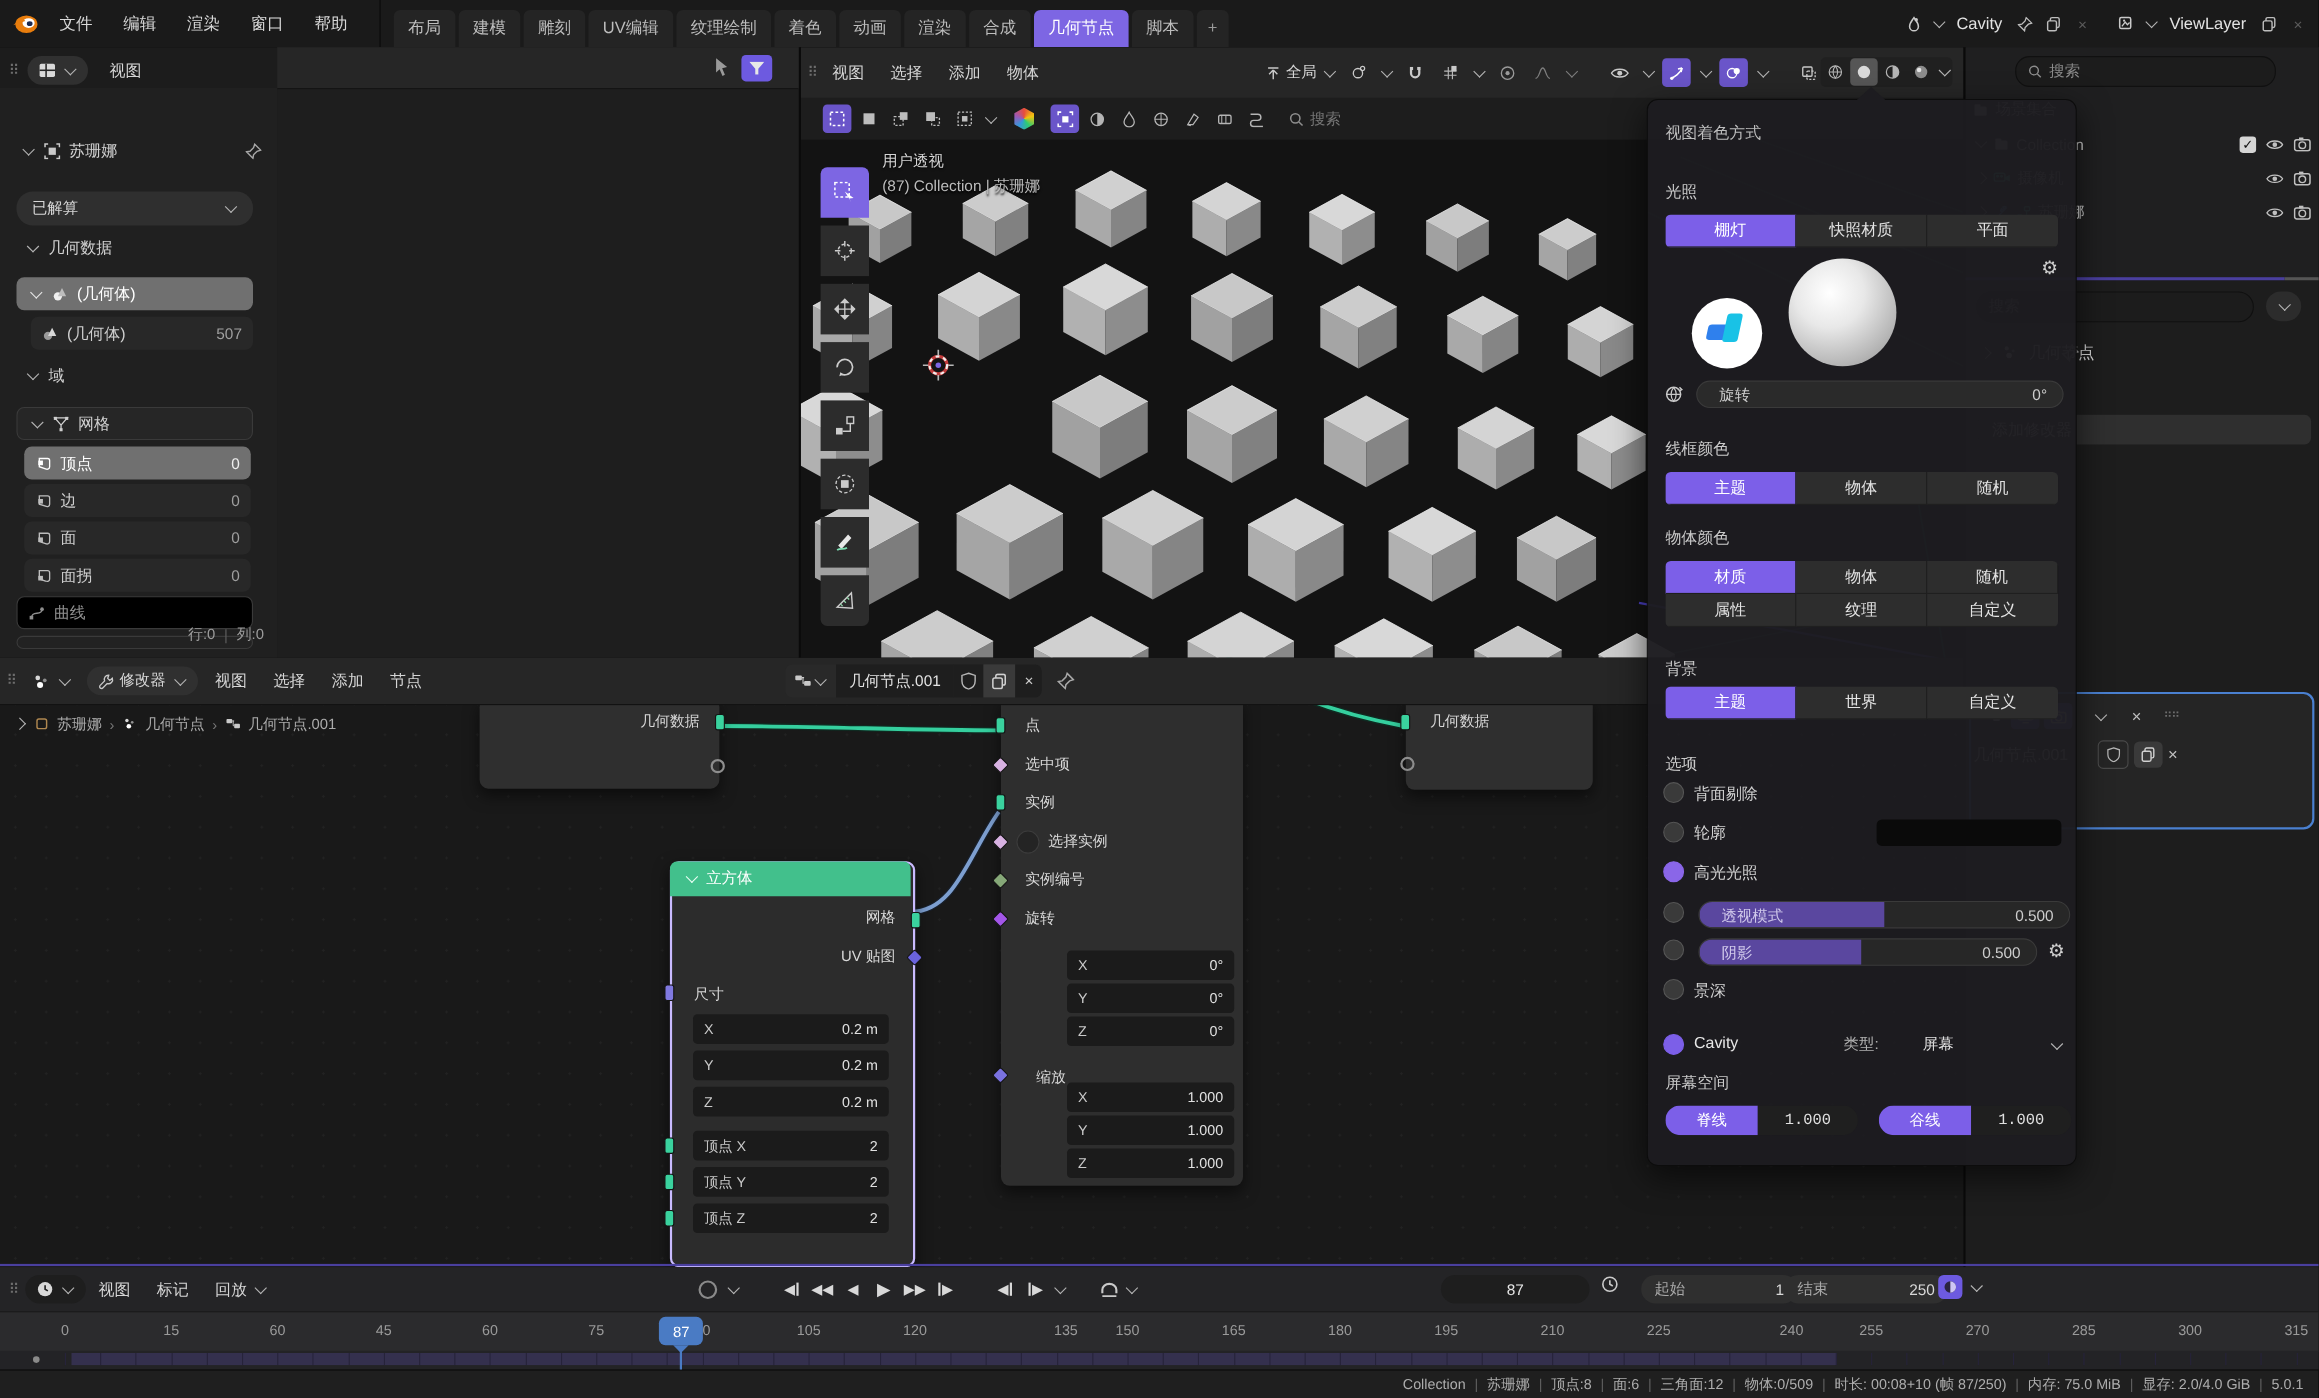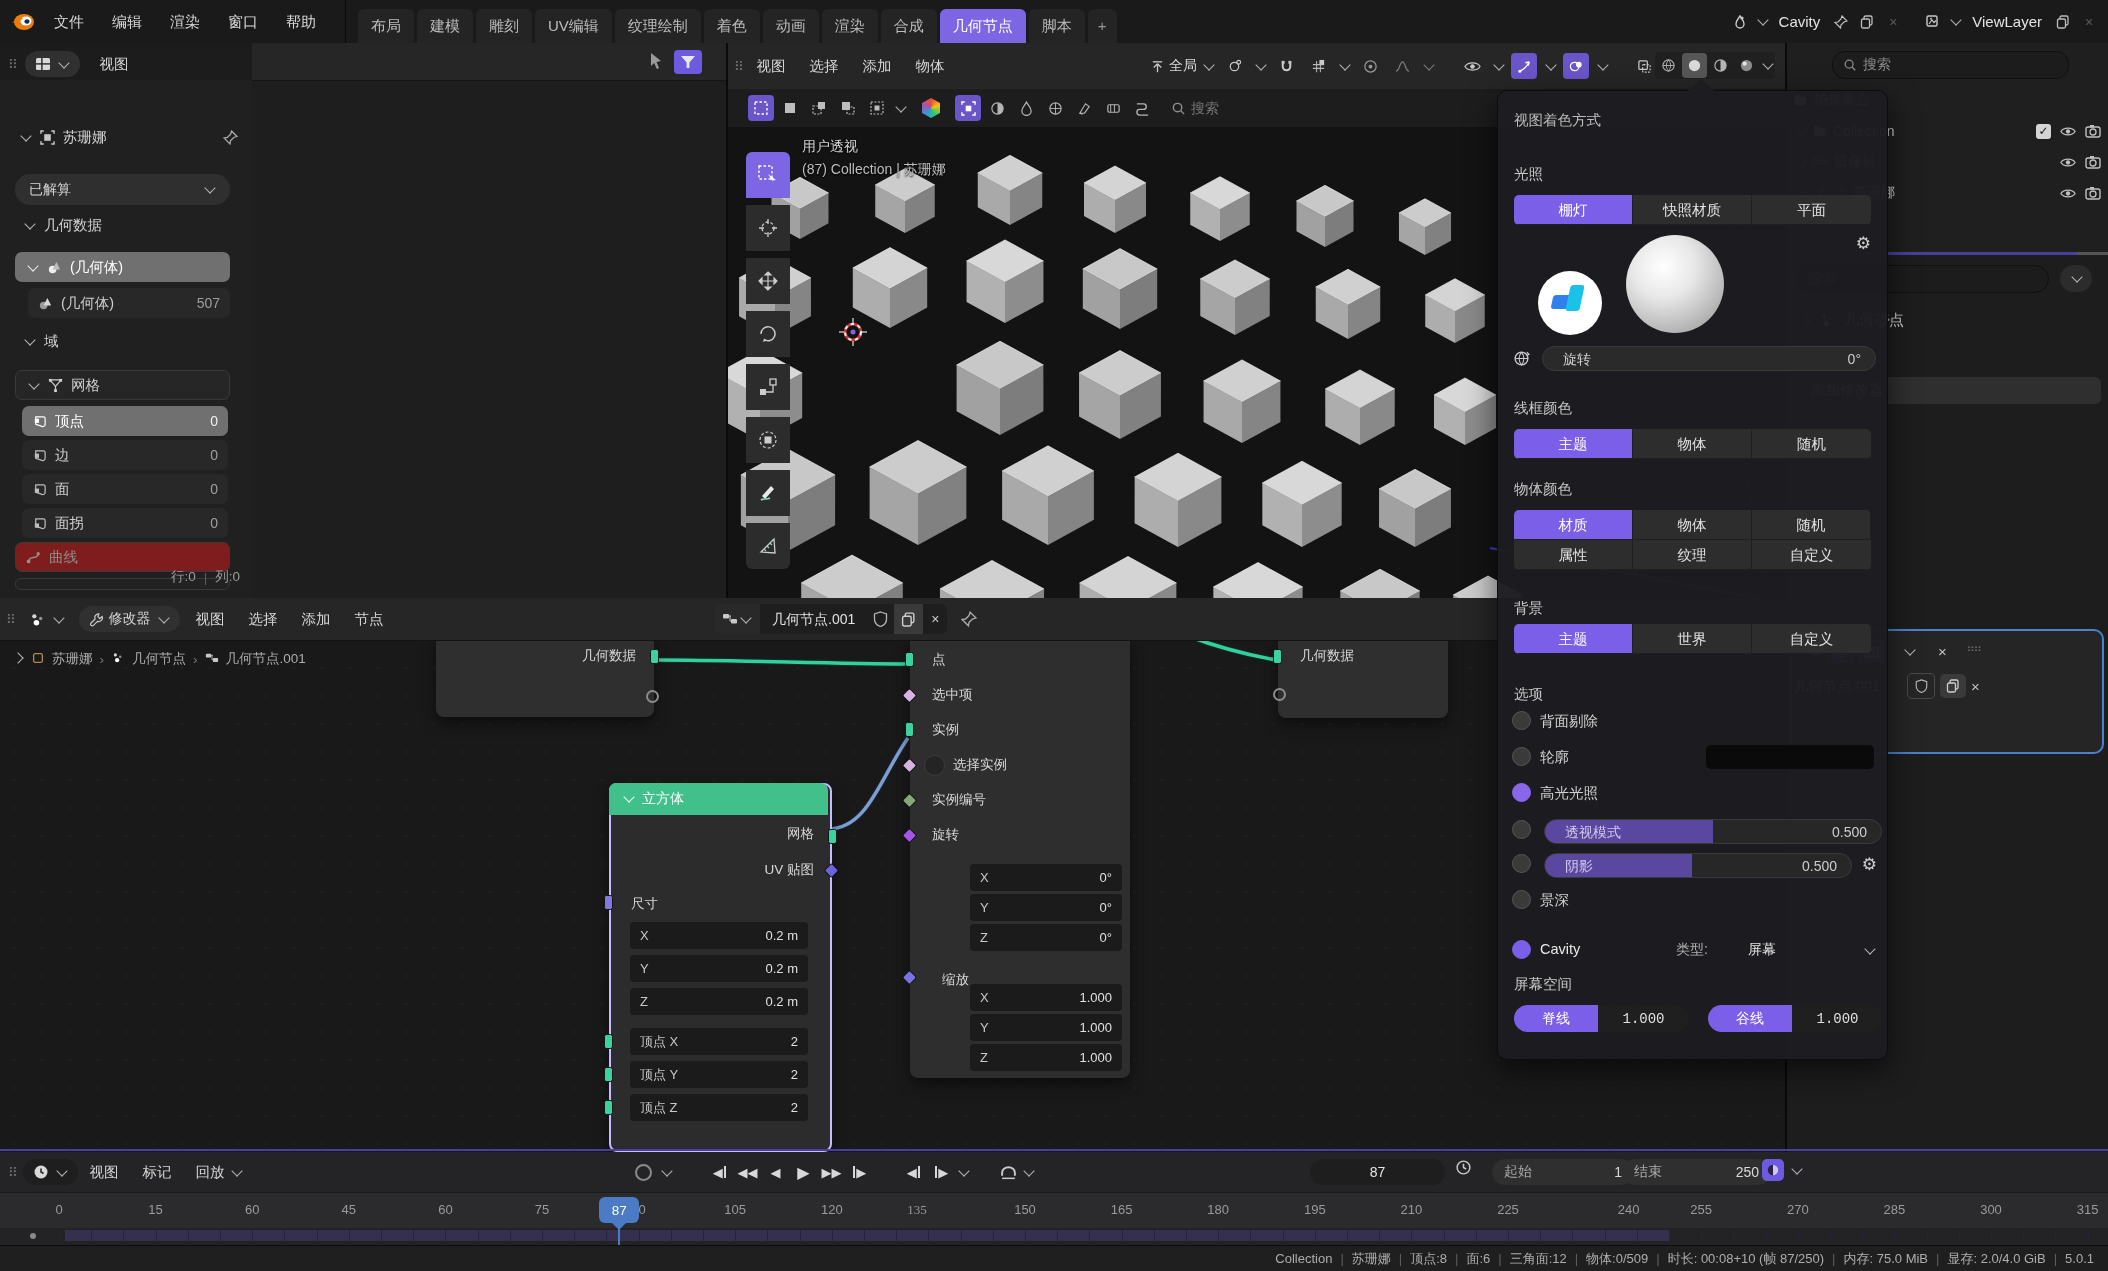--- a/index.html
+++ b/index.html
@@ -285,21 +285,21 @@
           </div>
           <div class="sp-row" style="top: 428px; left: 22px; width: 206px;">
             <span class="mini-ico" style="color: rgb(189, 189, 189);"><svg viewBox="0 0 16 16" width="15" height="15">
                 <path d="M4 3 H12 C13 3,14 4,14 5 V11 C14 13,12 14,10 13 L4 11 Z" fill="none" stroke="currentColor" stroke-width="1.3"></path>
                 <rect x="3" y="8" width="4.5" height="4.5" fill="currentColor"></rect>
               </svg></span>
             <span>面拐</span>
             <span class="sp-count">0</span>
           </div>
         </div>
-      <div class="abs sp-row" style="top:462px;border:1px solid #3a3a3a;background:#7f1d1d;color:#8f8f8f;">
+      <div class="abs sp-row" style="top:462px;border:1px solid #3a3a3a;background:#000000;color:#8f8f8f;">
         <svg class="mini-ico" viewBox="0 0 16 16">
             <path d="M3 12 C3 5,13 11,13 4" stroke="#8f8f8f" stroke-width="1.4" fill="none"></path>
             <rect x="1" y="10.5" width="3.5" height="3.5" fill="#8f8f8f"></rect>
             <circle cx="13" cy="4" r="1.8" fill="#8f8f8f"></circle>
           </svg>
         <span>曲线</span>
       </div>
       <div class="abs sp-row" style="top:498px;height:12px;border:1px solid #3a3a3a;background:#222;"></div>
     </div>
     <div class="abs row" style="left:90px;top:525px;width:150px;justify-content:flex-end;color:#9c9c9c;font-size:13.5px;gap:8px;">
@@ -1194,21 +1194,21 @@
     <div class="abs tl-ruler" id="tl-ruler">
         <span class="tl-num" style="left: 59px;">0</span>
         <span class="tl-num" style="left: 155.6px;">15</span>
         <span class="tl-num" style="left: 252.2px;">60</span>
         <span class="tl-num" style="left: 348.8px;">45</span>
         <span class="tl-num" style="left: 445.4px;">60</span>
         <span class="tl-num" style="left: 542px;">75</span>
         <span class="tl-num" style="left: 638.6px;">90</span>
         <span class="tl-num" style="left: 735.2px;">105</span>
         <span class="tl-num" style="left: 831.8px;">120</span>
-        <span class="tl-num" style="left: 917px; font-family: Liberation Serif, serif;">135</span>
+        <span class="tl-num" style="left: 969px;">135</span>
         <span class="tl-num" style="left: 1025px;">150</span>
         <span class="tl-num" style="left: 1121.6px;">165</span>
         <span class="tl-num" style="left: 1218.2px;">180</span>
         <span class="tl-num" style="left: 1314.8px;">195</span>
         <span class="tl-num" style="left: 1411.4px;">210</span>
         <span class="tl-num" style="left: 1508px;">225</span>
         <span class="tl-num" style="left: 1604.6px; margin-left: 24px;">240</span>
         <span class="tl-num" style="left: 1701.2px;">255</span>
         <span class="tl-num" style="left: 1797.8px;">270</span>
         <span class="tl-num" style="left: 1894.4px;">285</span>

